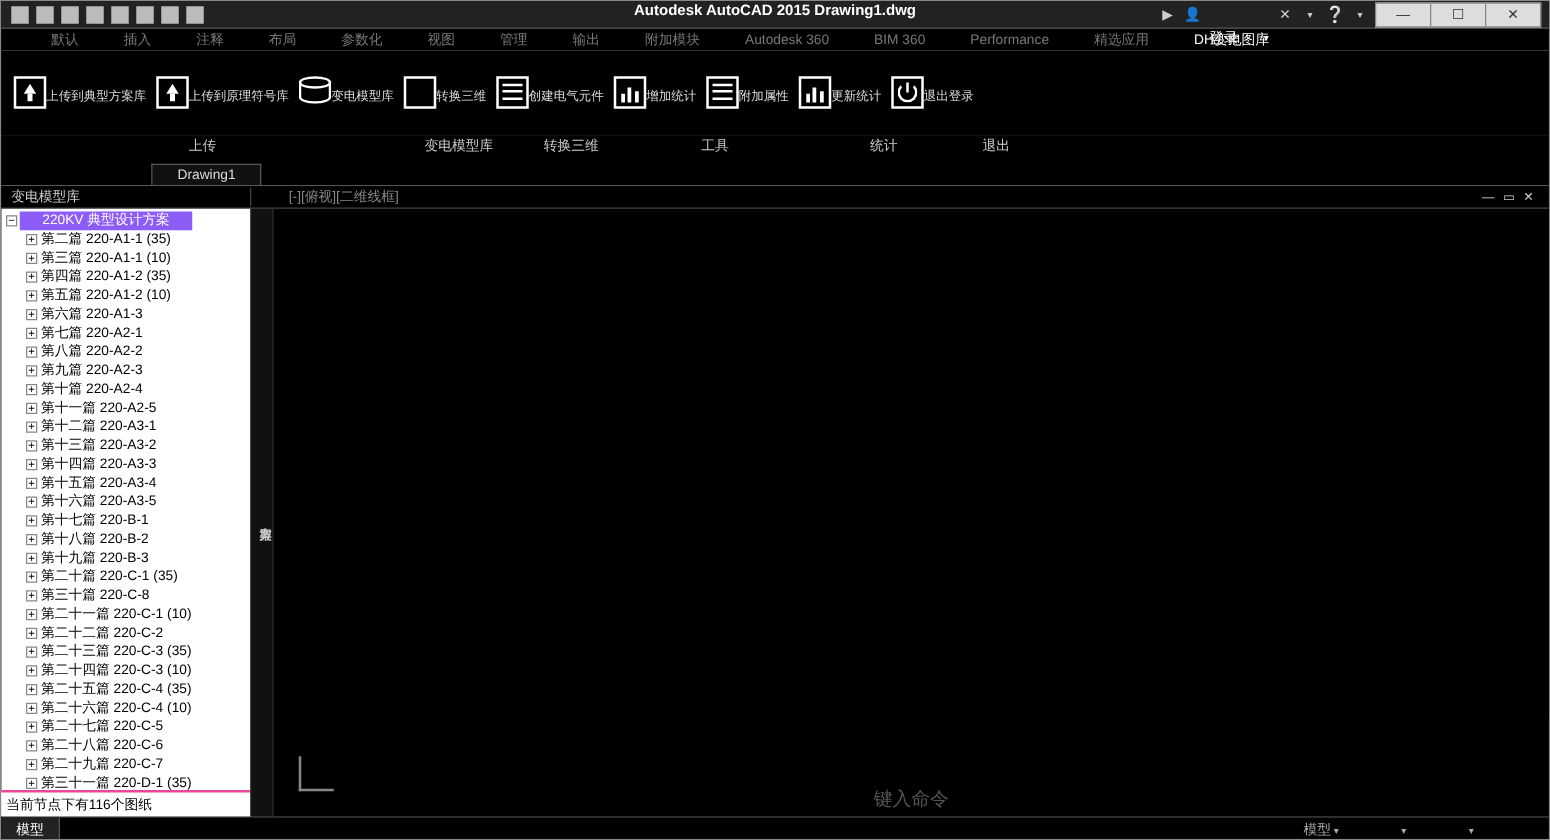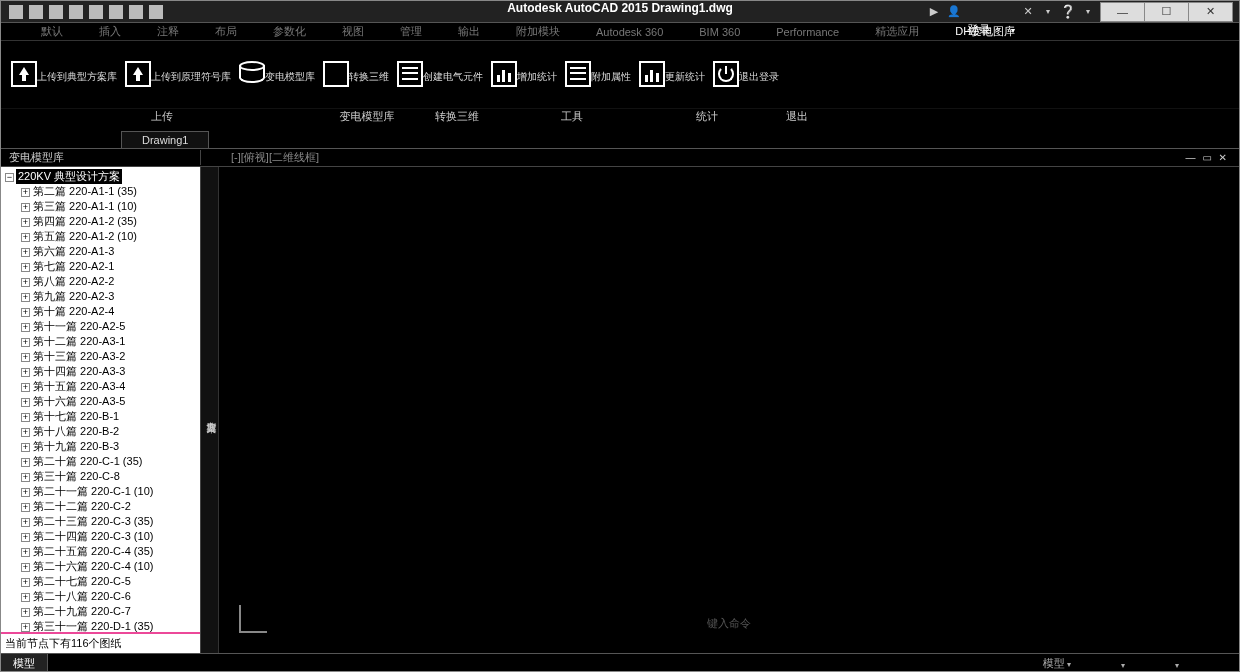--- a/index.html
+++ b/index.html
@@ -53,38 +53,38 @@
 .panelbars { height: 18px; background: #000; display: flex; align-items: center; border-bottom: 1px solid #444; }
 .panelbars .left-title { width: 200px; padding-left: 8px; font-size: 11px; color: #ccc; border-right: 1px solid #444; }
 .panelbars .mid-title { padding-left: 30px; font-size: 11px; color: #888; text-align: right; }
 .panelbars .ctrls { margin-left: auto; padding-right: 10px; color: #ccc; font-size: 10px; letter-spacing: 2px; }
 
 
 .main { display: flex; height: 486px; }
 .tree-panel { width: 200px; background: #fff; color: #000; border-right: 1px solid #444; display: flex; flex-direction: column; }
 .tree-scroll { flex: 1; overflow-y: scroll; font-size: 11px; line-height: 15px; padding: 2px 0; }
 .tree-root { padding-left: 4px; }
-.tree-root .root-label { background: #000000; color: #fff; padding: 0 2px; display: inline-block; }
+.tree-root .root-label { background: #8b5cf6; color: #fff; padding: 0 18px; display: inline-block; }
 .tree-root .expander { display: inline-block; width: 9px; height: 9px; border: 1px solid #888; text-align: center; line-height: 7px; font-size: 9px; margin-right: 2px; vertical-align: middle; background:#fff; color:#000; }
 .tree-children { padding-left: 16px; }
 .tree-node { white-space: nowrap; }
 .tree-node .expander { display: inline-block; width: 9px; height: 9px; border: 1px solid #888; text-align: center; line-height: 7px; font-size: 9px; margin-right: 3px; vertical-align: middle; background:#fff; }
 .tree-status { border-top: 2px solid #ec4899; padding: 2px 4px; font-size: 11px; background:#fff; }
 
 ::-webkit-scrollbar { width: 16px; }
 ::-webkit-scrollbar-track { background: #ddd; }
 ::-webkit-scrollbar-thumb { background: #aaa; border: 1px solid #888; }
 ::-webkit-scrollbar-button { background: #ccc; height: 16px; border: 1px solid #888; }
 
 .vstrip { width: 18px; background: #111; border-right: 1px solid #333; color: #ccc; font-size: 10px; writing-mode: vertical-rl; text-align: center; padding-top: 8px; }
 .canvas { flex: 1; background: #000; position: relative; }
 .ucs { position: absolute; left: 20px; bottom: 20px; width: 30px; height: 30px; }
 .ucs::before { content:""; position:absolute; left:0; bottom:0; width:2px; height:28px; background:#888; }
 .ucs::after { content:""; position:absolute; left:0; bottom:0; width:28px; height:2px; background:#888; }
-.canvas-hint { position:absolute; bottom: 22px; left: 50%; transform:translateX(-50%); color:#555; font-size:11px; }
+.canvas-hint { position:absolute; bottom: 4px; left: 50%; transform:translateX(-50%); color:#555; font-size:15px; }
 
 
 .statusbar { height: 20px; background: #000; border-top: 1px solid #555; display: flex; align-items: center; font-size: 11px; }
 .statusbar .model-tab { padding: 2px 12px; border-right: 1px solid #555; color: #fff; background:#222; }
 .statusbar .right { margin-left: auto; display: flex; gap: 50px; padding-right: 60px; color: #aaa; align-items:center; }
 .statusbar .right .itm::after { content:" ▾"; font-size:8px; }
 </style>
 </head>
 <body>
 

